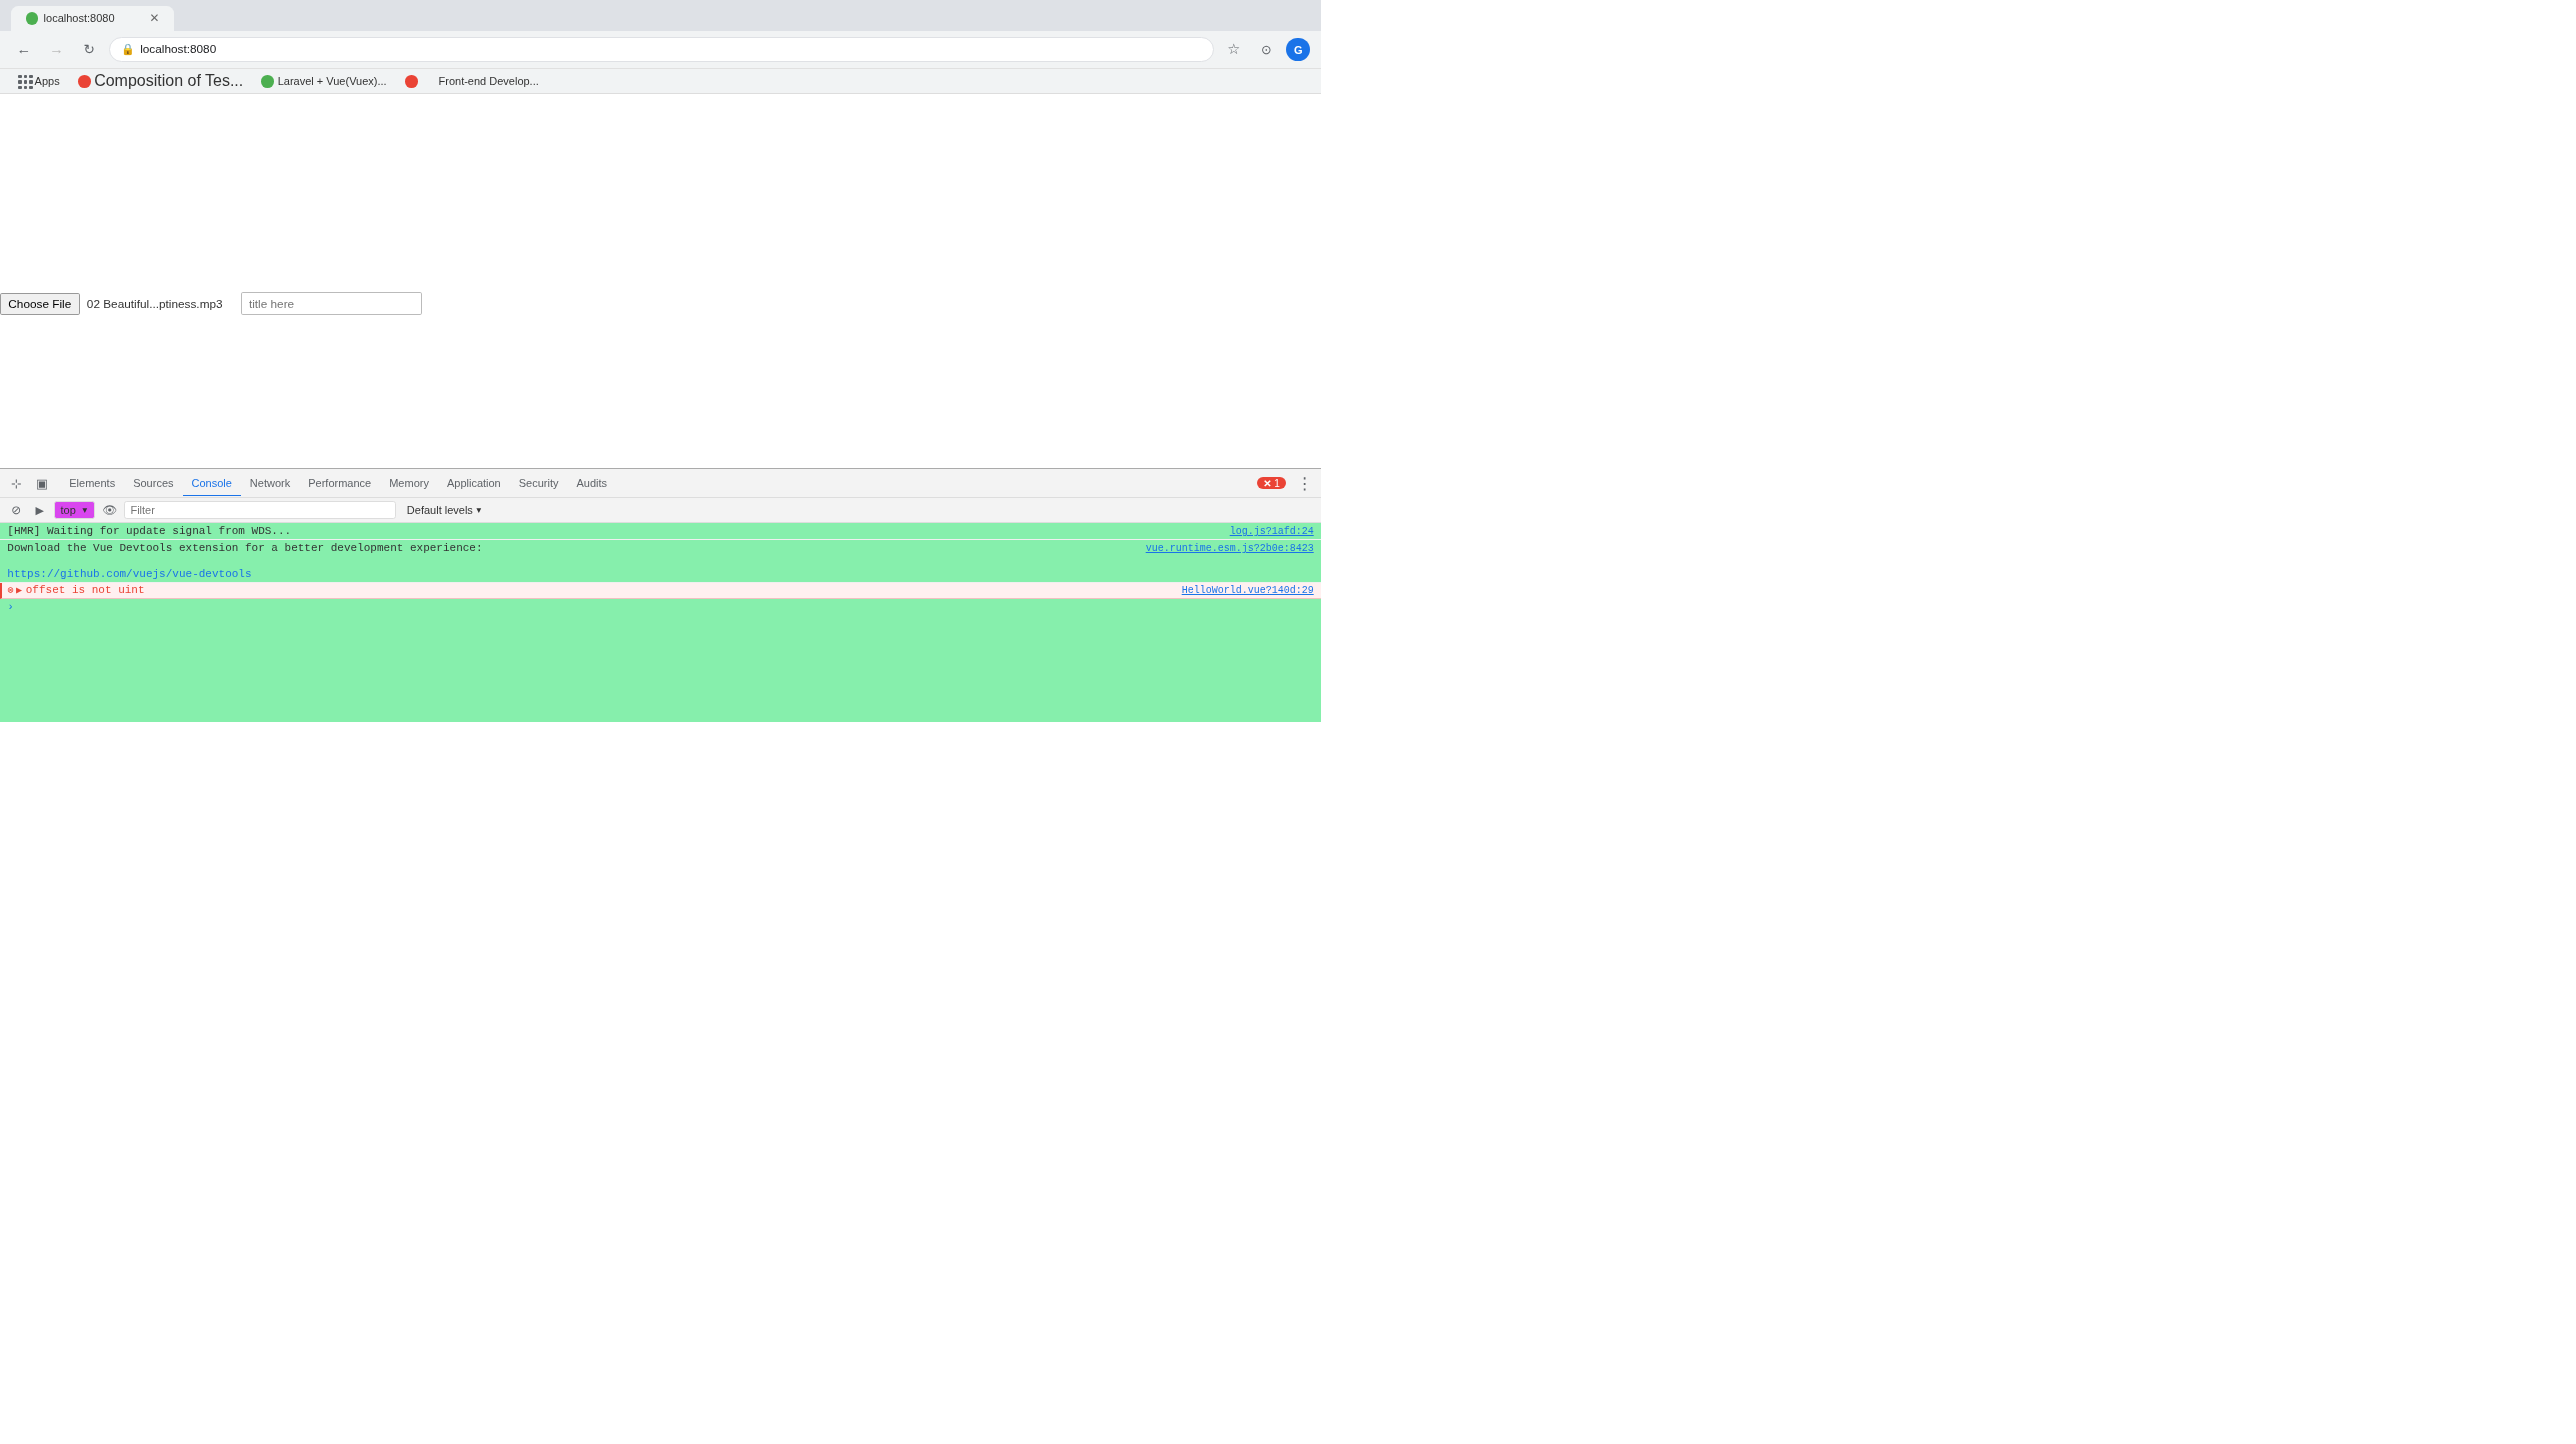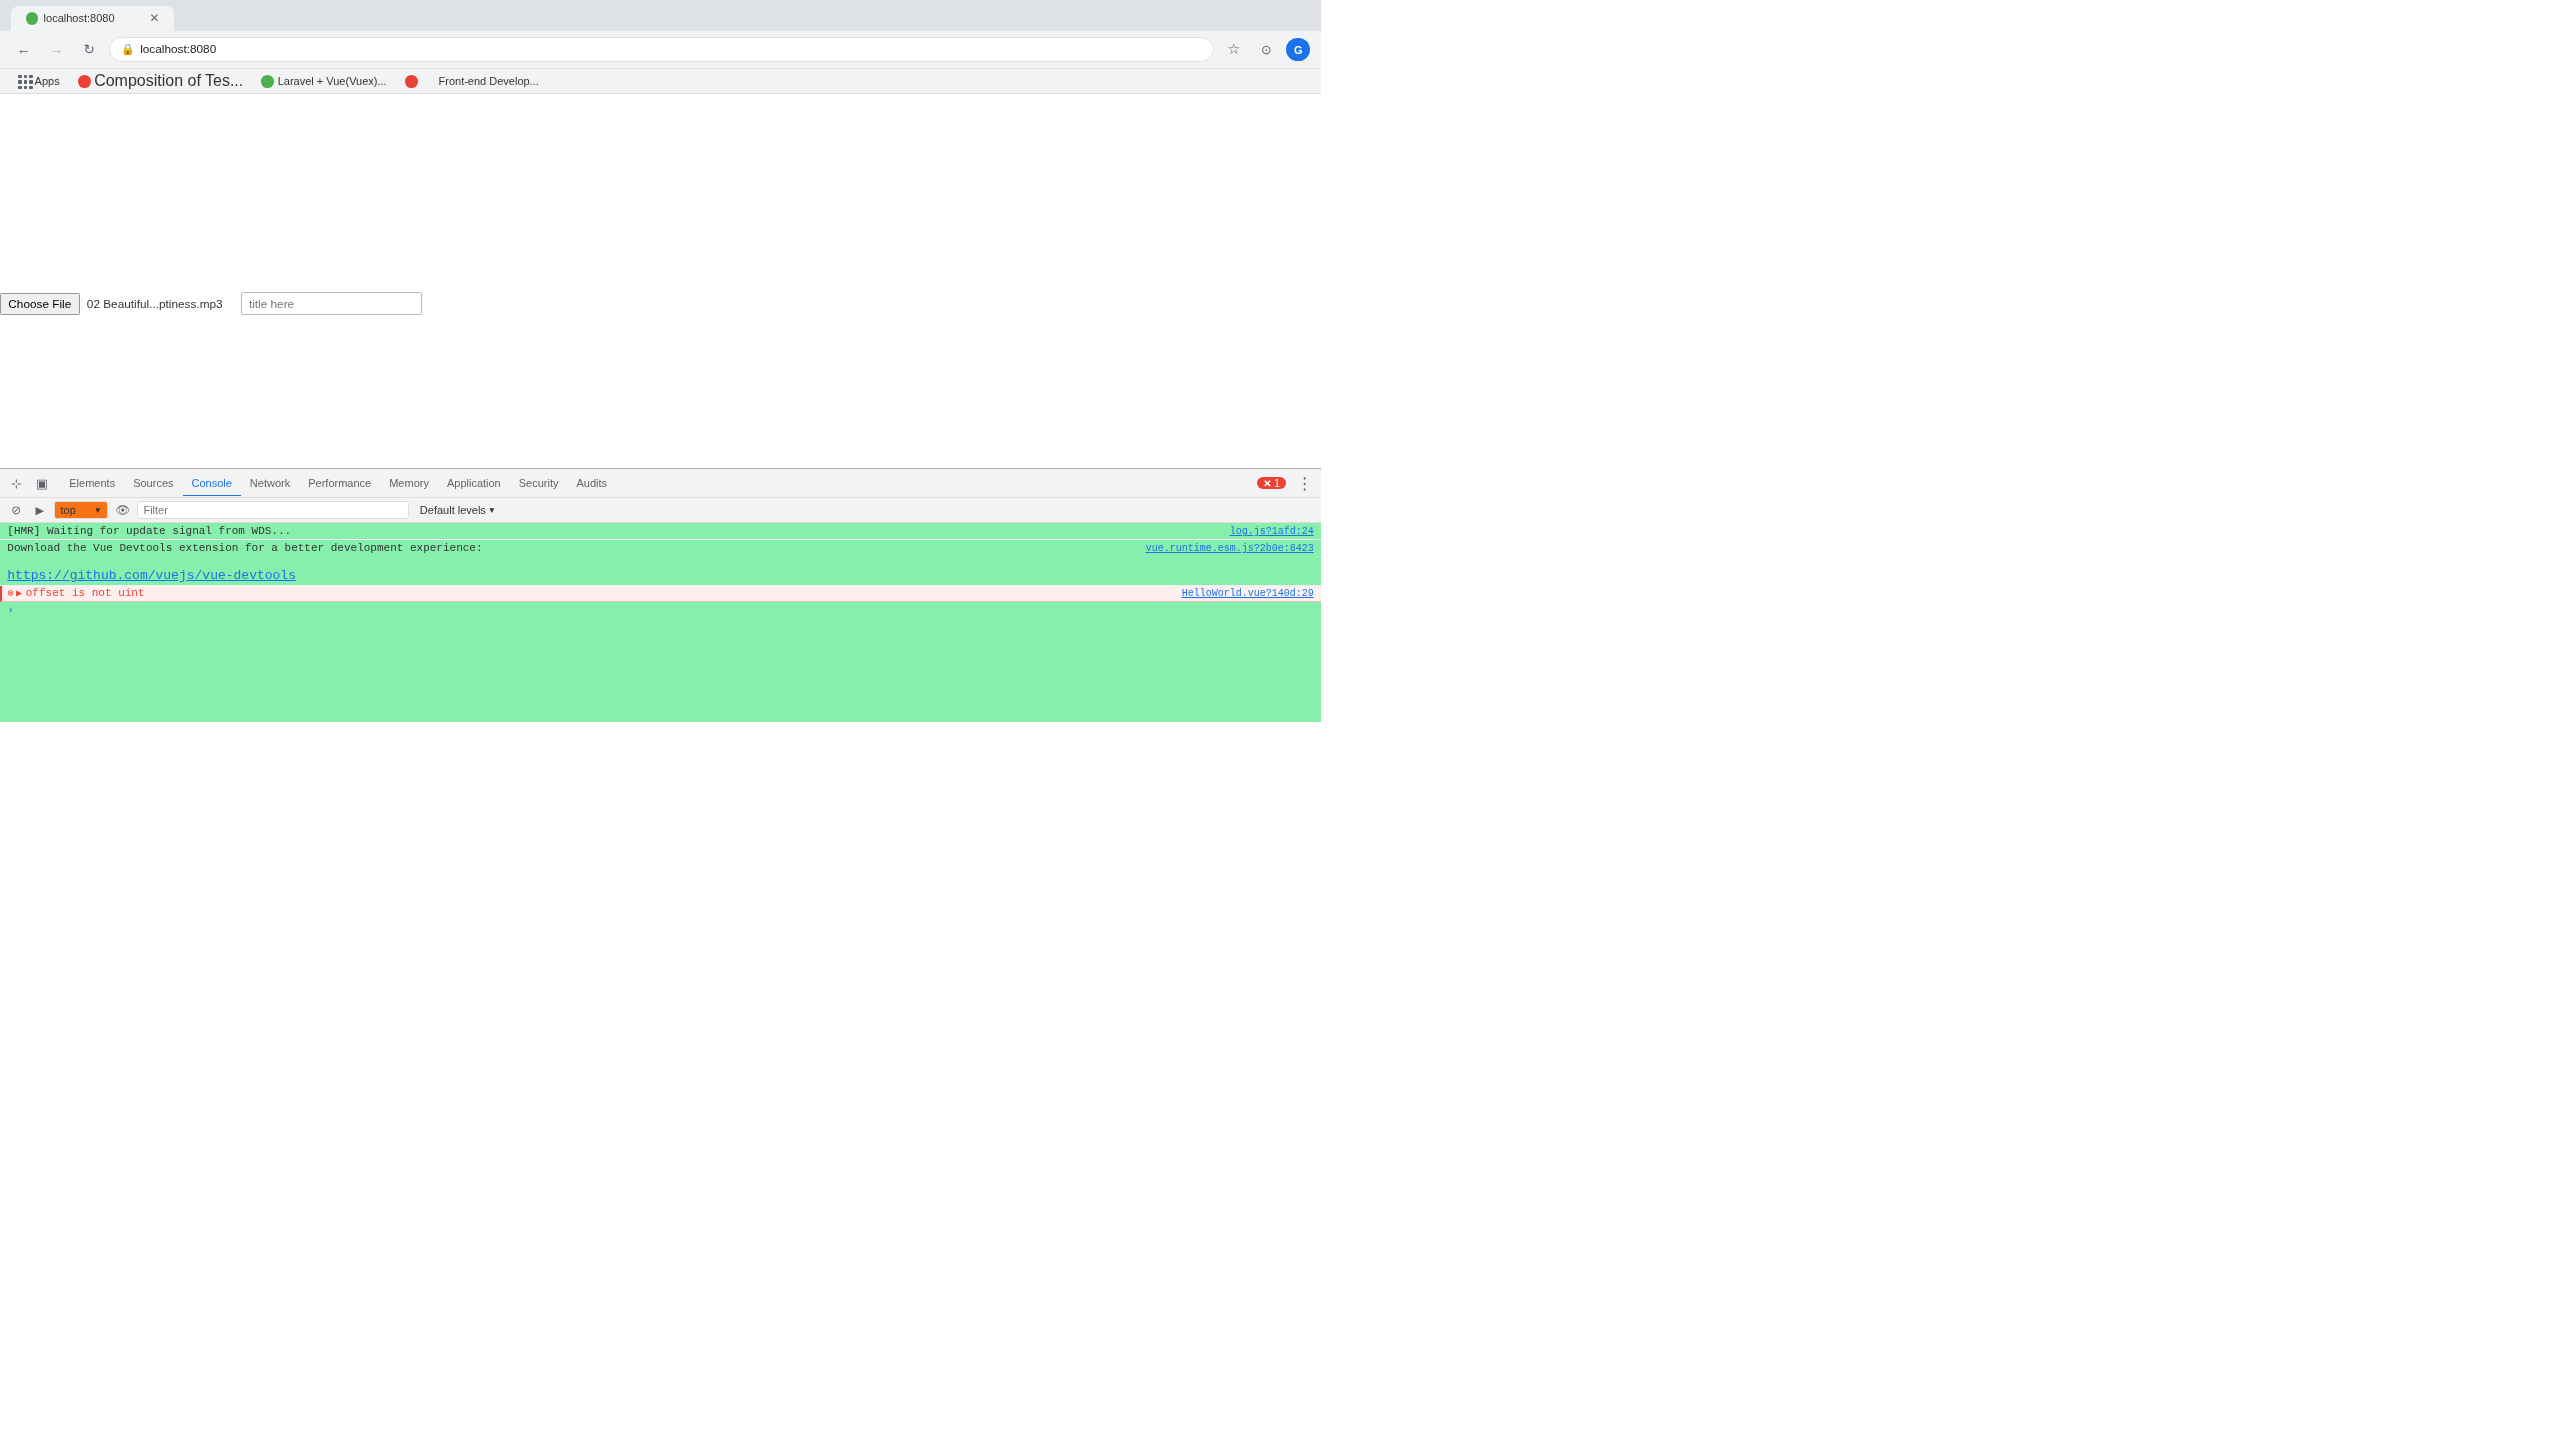--- a/index.html
+++ b/index.html
@@ -109,21 +109,21 @@
           <span style="font-weight:bold;">✕</span>
           <span>1</span>
         </div>
         <button style="width:22px;height:22px;border:none;background:none;cursor:pointer;color:#5f6368;font-size:16.3px;border-radius:2.7px;display:flex;align-items:center;justify-content:center;">⋮</button>
       </div>
     </div>
 
     <div style="display:flex;align-items:center;gap:5.4px;padding:2.7px 7.3px;background:#f3f3f3;border-bottom:0.9px solid #ddd;height:25.4px;">
       <button style="width:18px;height:18px;border:none;background:none;cursor:pointer;color:#5f6368;font-size:11.8px;border-radius:2.7px;display:flex;align-items:center;justify-content:center;">⊘</button>
       <button style="width:18px;height:18px;border:none;background:none;cursor:pointer;color:#5f6368;font-size:11px;border-radius:2.7px;display:flex;align-items:center;justify-content:center;">▶</button>
-      <div style="display:flex;align-items:center;gap:18px;padding:0.9px 5.4px;border:0.9px solid #ddd;border-radius:2.7px;font-size:11px;color:#333;cursor:pointer;background:#f97316;height:18px;">
+      <div style="display:flex;align-items:center;gap:5px;padding:0.9px 5.4px;border:0.9px solid #ddd;border-radius:2.7px;font-size:11px;color:#333;cursor:pointer;background:#d946ef;height:18px;">
         <span>top</span>
         <span style="font-size:8.2px;">▼</span>
       </div>
       <button style="width:18px;height:18px;border:none;background:none;cursor:pointer;color:#5f6368;font-size:11.8px;border-radius:2.7px;display:flex;align-items:center;justify-content:center;">👁</button>
       <input style="flex: 1 1 0%; max-width: 272px; padding: 0.9px 5.4px; border: 0.9px solid rgb(221, 221, 221); border-radius: 2.7px; font-size: 11px; height: 18px;" placeholder="Filter">
       <div style="display:flex;align-items:center;gap:1.8px;padding:0.9px 5.4px;font-size:11px;color:#333;cursor:pointer;height:18px;">
         <span>Default levels</span>
         <span style="font-size:8.2px;">▼</span>
       </div>
     </div>
@@ -134,21 +134,21 @@
         <span style="flex:1;color:#333;">[HMR] Waiting for update signal from WDS...</span>
         <span style="color:#1a73e8;text-decoration:underline;cursor:pointer;font-size:10px;margin-left:auto;white-space:nowrap;">log.js?1afd:24</span>
       </div>
 
       <div style="display:flex;flex-direction:column;padding:1.8px 7.3px;font-size:11px;font-family:'Courier New',monospace;border-bottom:0.9px solid #f0f0f0;min-height:16.3px;gap:14px;">
         <div style="display:flex;align-items:baseline;">
           <span style="flex:1;color:#333;">Download the Vue Devtools extension for a better development experience:</span>
           <span style="color:#1a73e8;text-decoration:underline;cursor:pointer;font-size:10px;margin-left:auto;white-space:nowrap;">vue.runtime.esm.js?2b0e:8423</span>
         </div>
         <div>
-          <a style="color:#1a73e8;text-decoration:underline;cursor:pointer;font-size:13px;">https://github.com/vuejs/vue-devtools</a>
+          <a style="color:#1a73e8;cursor:pointer;font-size:11px;">https://github.com/vuejs/vue-devtools</a>
         </div>
       </div>
 
       <div style="display:flex;align-items:baseline;padding:1.8px 7.3px 1.8px 5.4px;font-size:11px;font-family:'Courier New',monospace;border-bottom:0.9px solid #f0c0c0;min-height:16.3px;background:#fff0f0;border-left:2.7px solid #ea4335;">
         <span style="color:#ea4335;margin-right:2.7px;font-size:10px;">⊗</span>
         <span style="color:#ea4335;margin-right:3.6px;font-size:10px;cursor:pointer;">▶</span>
         <span style="flex:1;color:#ea4335;">offset is not uint</span>
         <span style="color:#1a73e8;text-decoration:underline;cursor:pointer;font-size:10px;margin-left:auto;white-space:nowrap;text-align:center;">HelloWorld.vue?140d:29</span>
       </div>
 

